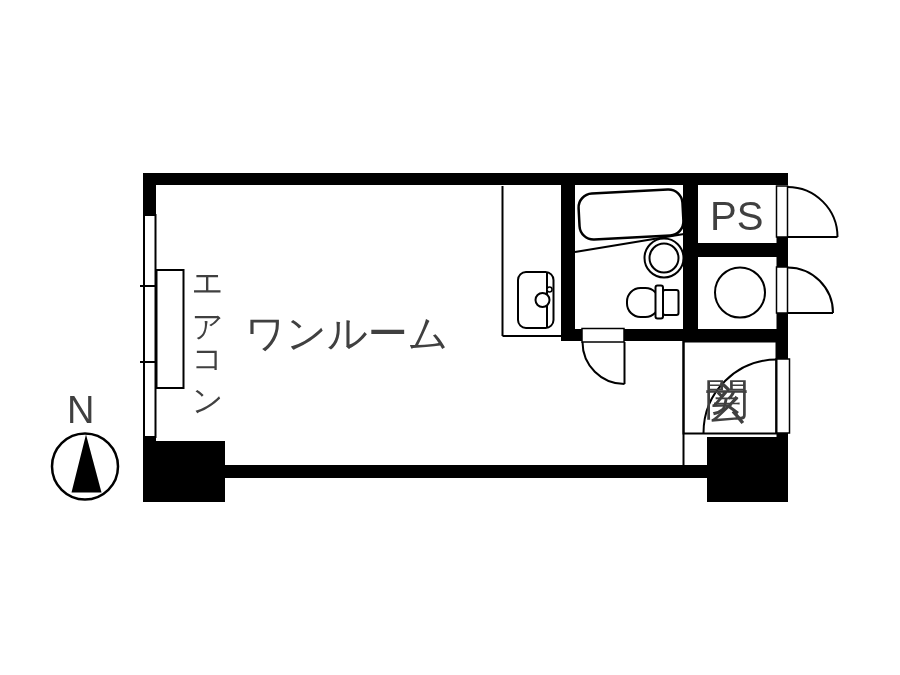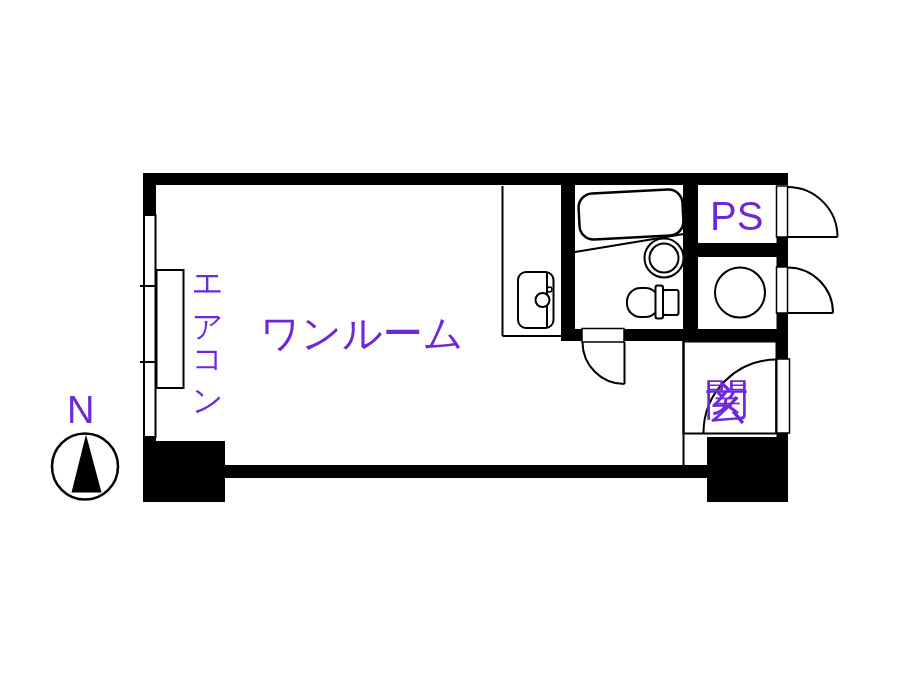--- a/index.html
+++ b/index.html
@@ -16,30 +16,30 @@
     font-family: "Liberation Sans", "DejaVu Sans", sans-serif;
     color: #000;
   }
   .plan-svg {
     position: absolute;
     left: 0;
     top: 0;
   }
   .label {
     position: absolute;
-    color: #6d28d9;
+    color: #404040;
     line-height: 1;
     white-space: nowrap;
     z-index: 5;
   }
   .label.v {
     writing-mode: vertical-rl;
     text-orientation: upright;
   }
-  .lbl-main-room   { left: 260px; top: 313px; font-size: 40px; }
+  .lbl-main-room   { left: 245px; top: 313px; font-size: 40px; }
   .lbl-aircon      { left: 192px; top: 257px; font-size: 31px; letter-spacing: 2px; }
   .lbl-ub          { left: 580px; top: 255px; font-size: 44px; }
   .lbl-ps          { left: 710px; top: 196px; font-size: 40px; }
   .lbl-genkan      { left: 706px; top: 344px; font-size: 43px; letter-spacing: 2px; }
   .lbl-north       { left: 67px;  top: 391px; font-size: 38px; }
 </style>
 </head>
 <body>
 
 <div class="canvas">

